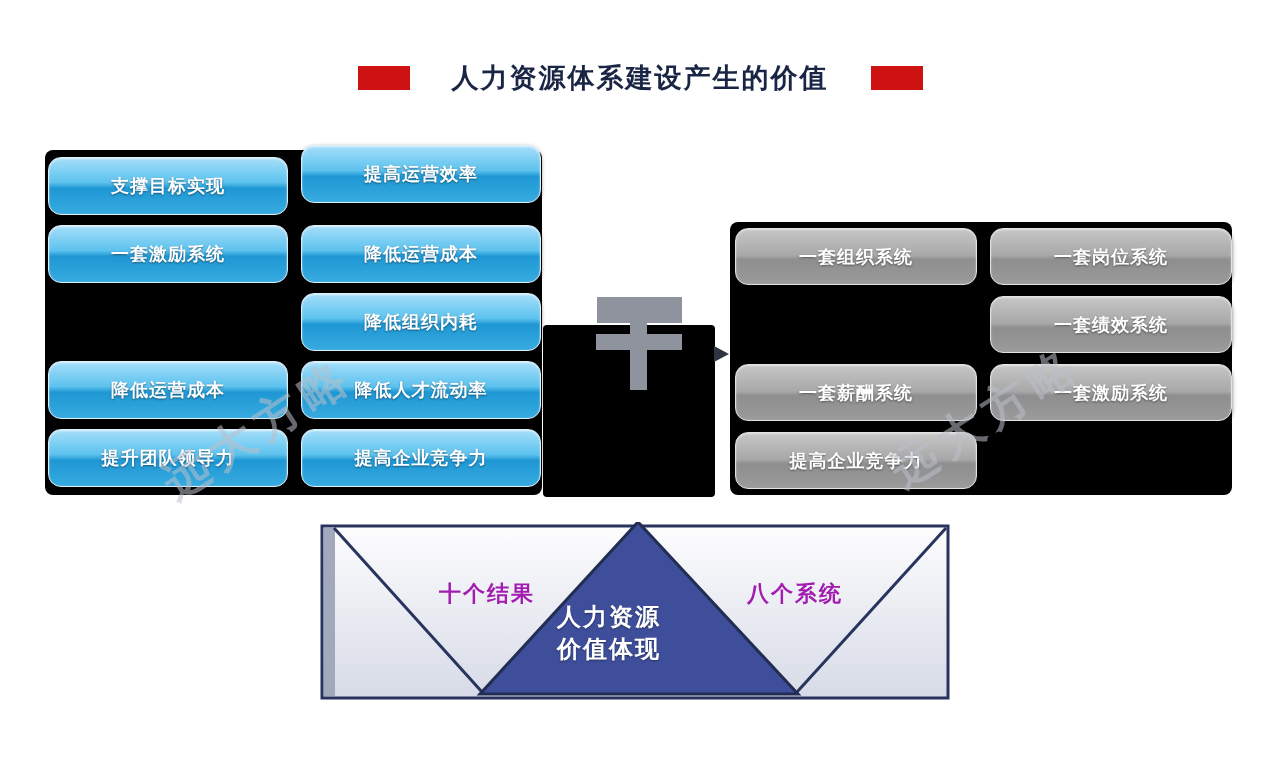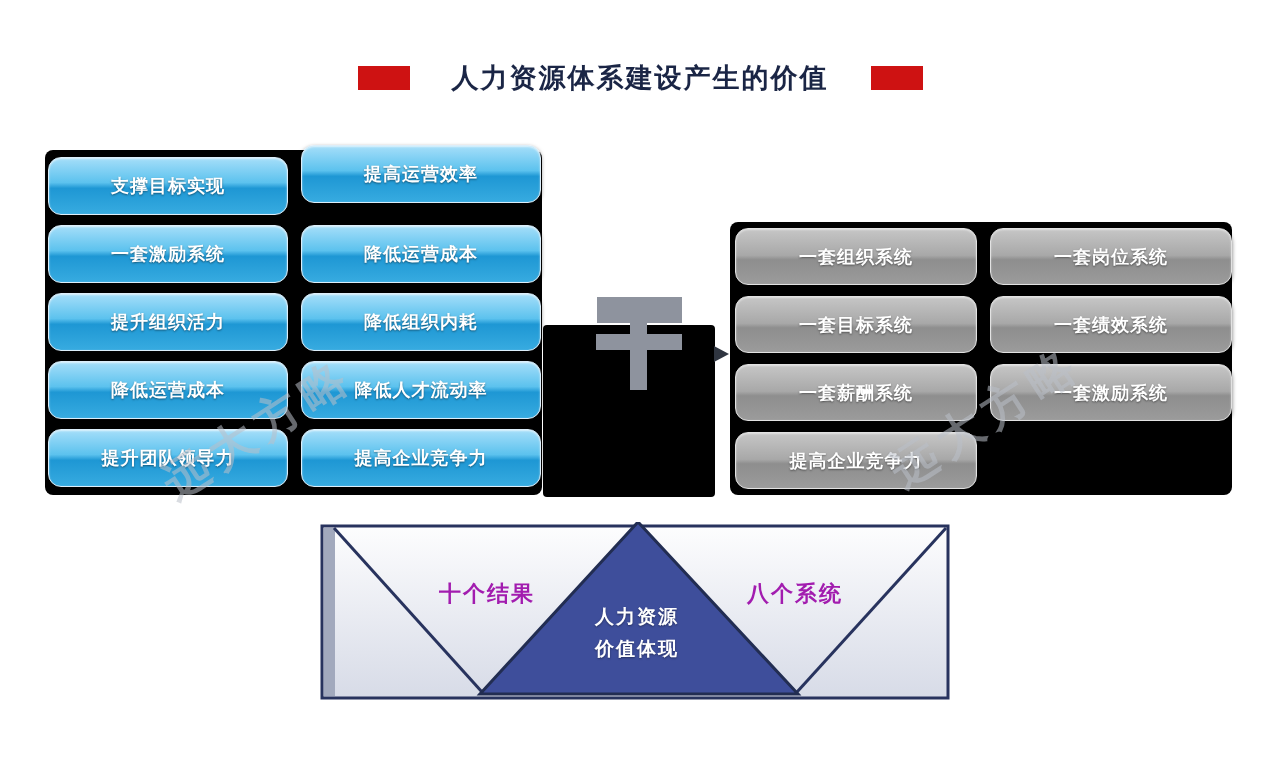--- a/index.html
+++ b/index.html
@@ -29,21 +29,21 @@
   
   .plus-part{position:absolute;background:#8e939e;z-index:4;}
   .arrow-right{position:absolute;left:714px;top:346px;width:0;height:0;z-index:4;
     border-top:8px solid transparent;border-bottom:8px solid transparent;
     border-left:15px solid #2f3540;}
   
   .banner-svg{position:absolute;left:320px;top:522px;z-index:5;}
   .banner-label{position:absolute;z-index:6;width:120px;text-align:center;
     font-size:22px;font-weight:bold;color:#a21caf;letter-spacing:2px;}
   .triangle-text{position:absolute;left:557px;top:601px;width:160px;z-index:7;
-    text-align:center;font-size:19px;font-weight:bold;color:#ffffff;
+    text-align:left;font-size:24px;font-weight:bold;color:#ffffff;
     line-height:32px;letter-spacing:2px;text-shadow:0 1px 2px rgba(0,0,0,.4);}
   
   .watermark{position:absolute;z-index:40;pointer-events:none;white-space:nowrap;
     font-size:46px;font-weight:bold;letter-spacing:8px;
     color:rgba(186,191,201,0.55);transform:rotate(-33deg);}
 </style>
 </head>
 <body>
 
 <div class="stage">
@@ -53,40 +53,38 @@
     <h1 class="title">人力资源体系建设产生的价值</h1>
     <span class="red-block"></span>
   </div>
 
   <div class="panel-black" style="left:45px;top:150px;width:497px;height:345px"></div>
   <div class="panel-black" style="left:543px;top:325px;width:172px;height:172px;border-radius:4px"></div>
   <div class="panel-black" style="left:730px;top:222px;width:502px;height:273px"></div>
 
   <div class="block block-blue" style="left:48px;top:157px">支撑目标实现</div>
   <div class="block block-blue" style="left:48px;top:225px">一套激励系统</div>
-  <div class="block block-blue" style="left:48px;top:293px">提升组织活力</div>
   <div class="block block-blue" style="left:48px;top:361px">降低运营成本</div>
   <div class="block block-blue" style="left:48px;top:429px">提升团队领导力</div>
 
   <div class="block block-blue" style="left:301px;top:145px">提高运营效率</div>
   <div class="block block-blue" style="left:301px;top:225px">降低运营成本</div>
   <div class="block block-blue" style="left:301px;top:293px">降低组织内耗</div>
   <div class="block block-blue" style="left:301px;top:361px">降低人才流动率</div>
   <div class="block block-blue" style="left:301px;top:429px">提高企业竞争力</div>
 
   <div>
     <div class="plus-part" style="left:597px;top:297px;width:85px;height:26px"></div>
     <div class="plus-part" style="left:630px;top:300px;width:17px;height:90px"></div>
     <div class="plus-part" style="left:596px;top:334px;width:86px;height:16px"></div>
   </div>
 
   <div class="arrow-right"></div>
 
   <div class="block block-gray" style="left:735px;top:228px">一套组织系统</div>
-  <div class="block block-gray" style="left:735px;top:296px">一套目标系统</div>
   <div class="block block-gray" style="left:735px;top:364px">一套薪酬系统</div>
   <div class="block block-gray" style="left:735px;top:432px">提高企业竞争力</div>
 
   <div class="block block-gray" style="left:990px;top:228px">一套岗位系统</div>
   <div class="block block-gray" style="left:990px;top:364px">一套激励系统</div>
   <div class="block block-gray" style="left:990px;top:296px">一套绩效系统</div>
 
   <svg class="banner-svg" width="630" height="180" viewBox="0 0 630 180">
     <defs>
       <linearGradient id="bgGrad" x1="0" y1="0" x2="0" y2="1">

